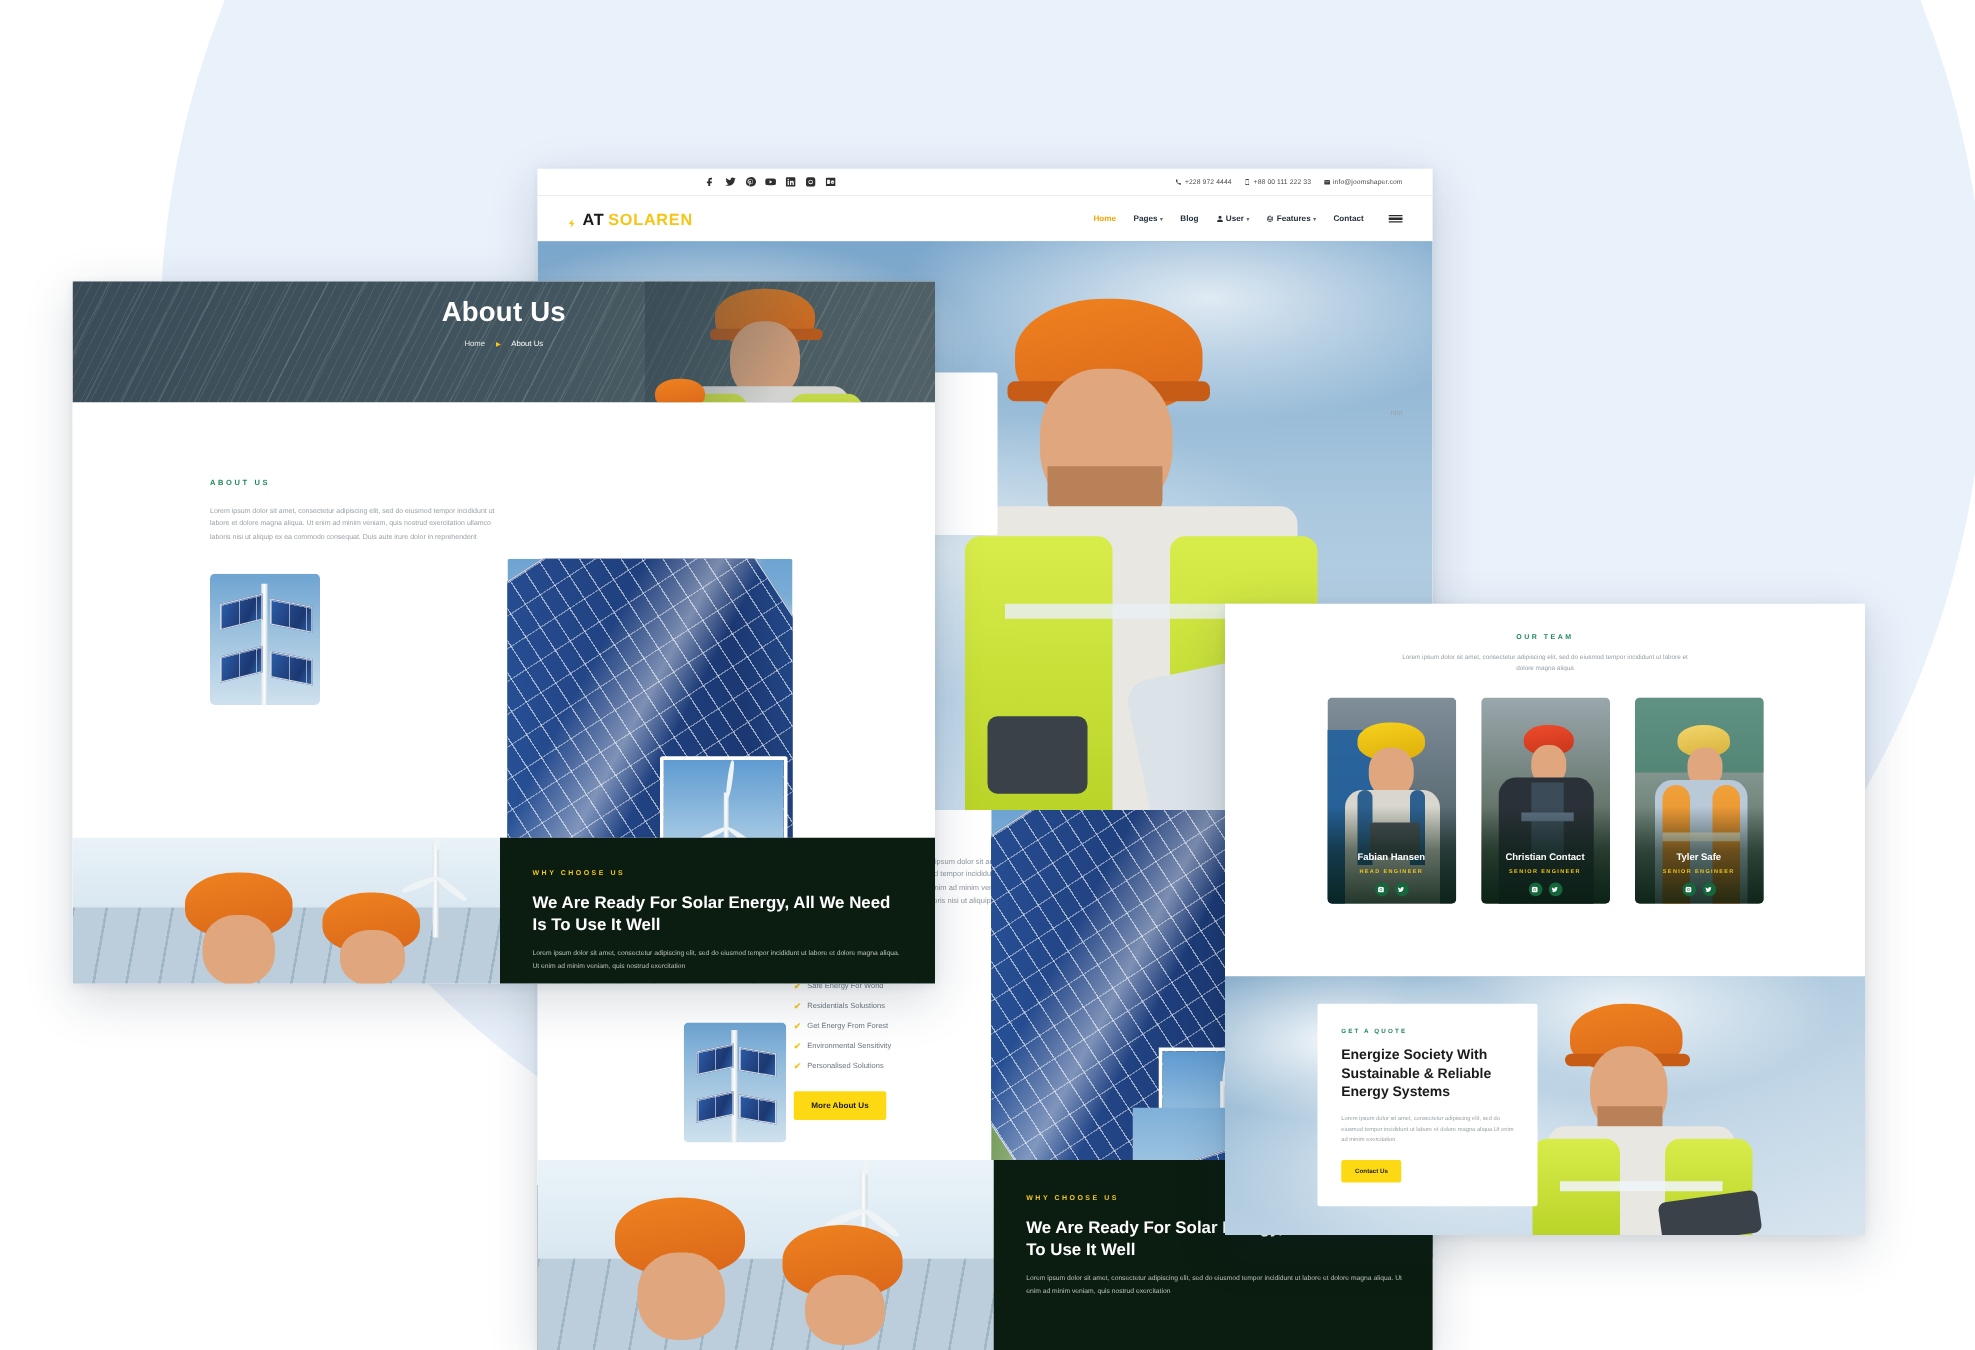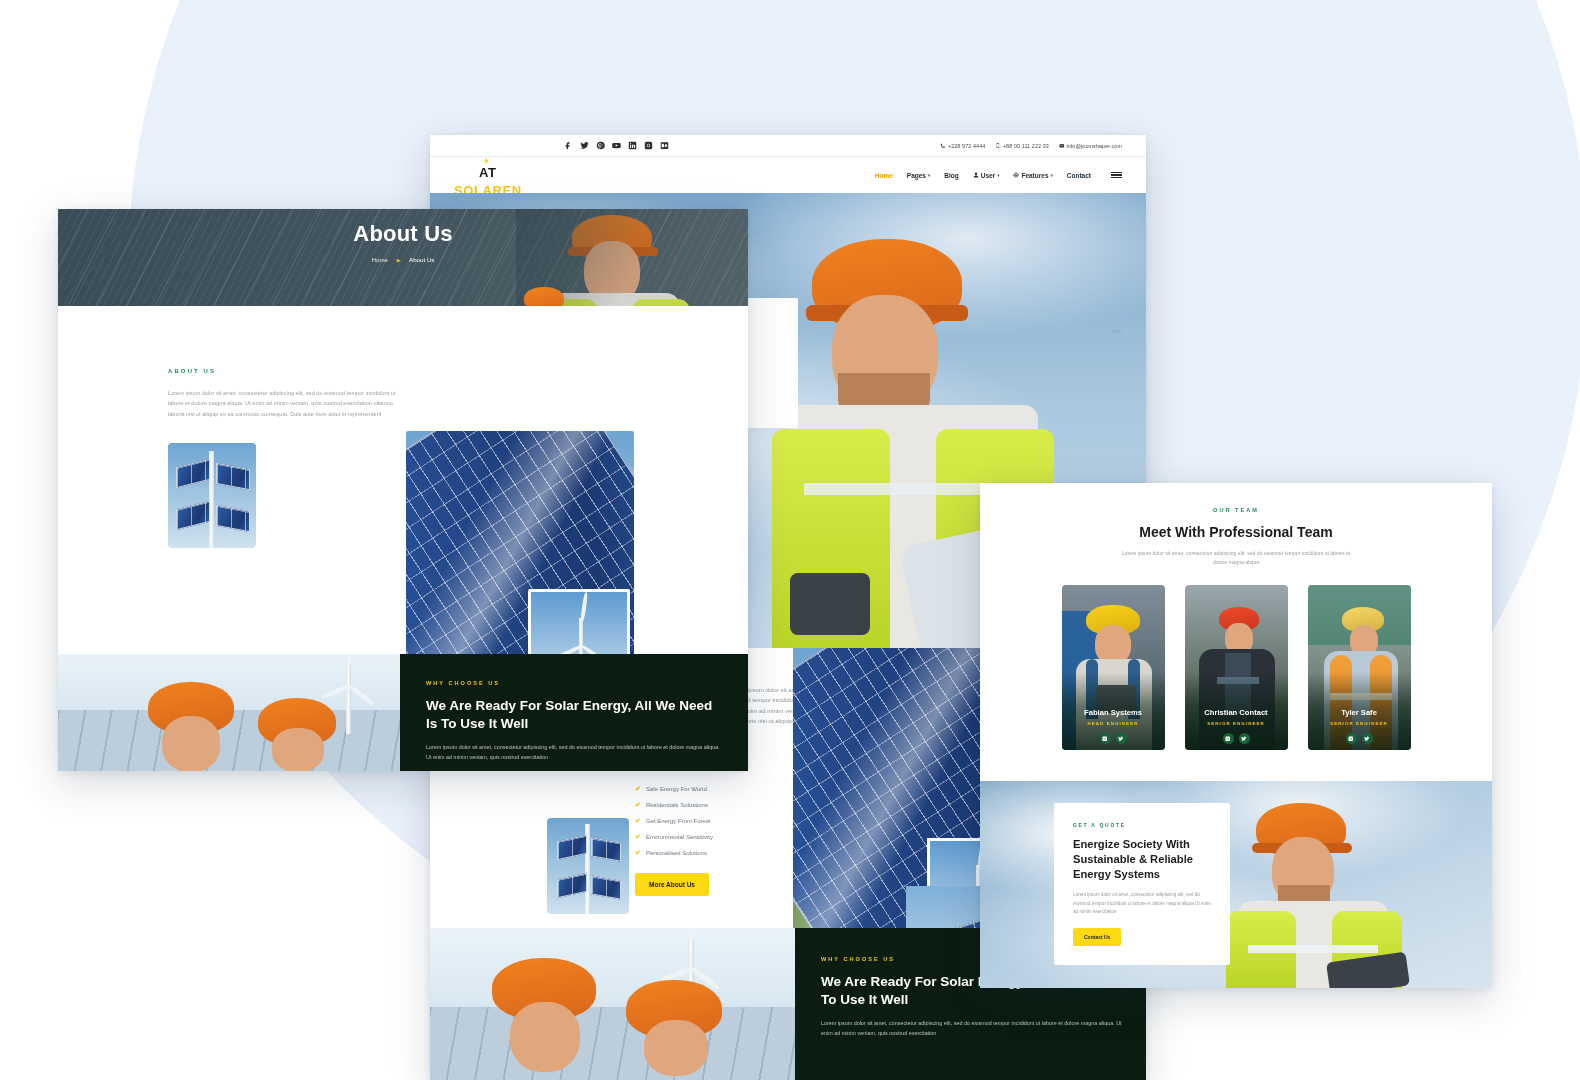--- a/index.html
+++ b/index.html
@@ -31,21 +31,21 @@
           padding:0 24px;border-bottom:1px solid #ececec;}
   .social{display:flex;gap:7px;margin-left:110px;}
   .social i{width:9px;height:9px;display:block;color:#2b2b2b;}
   .social svg{width:9px;height:9px;display:block;fill:#2f2f2f;}
   .tb-right{margin-left:auto;display:flex;gap:10px;align-items:center;
             font-size:5.4px;color:#4a4a4a;letter-spacing:.1px;}
   .tb-right span{display:flex;align-items:center;gap:2px;}
   .tb-right svg{width:5.5px;height:5.5px;fill:#3c3c3c;}
 
   .navbar{height:36px;background:#fff;display:flex;align-items:center;padding:0 24px;}
-  .logo{font-size:13px;font-weight:700;letter-spacing:.6px;display:flex;align-items:center;gap:3px;flex-direction:column;}
+  .logo{font-size:13px;font-weight:700;letter-spacing:.6px;display:flex;align-items:center;gap:3px;}
   .logo .mark{width:9px;height:9px;display:inline-block;}
   .logo .t1{color:#1b1b1b;}
   .logo .t2{color:#f5c518;}
   .menu{margin-left:auto;display:flex;align-items:center;gap:14px;
         font-size:6.5px;font-weight:600;color:#24303a;}
   .menu .mi{display:flex;align-items:center;gap:2px;white-space:nowrap;}
   .menu .mi.active{color:#f0a500;}
   .caret{font-size:4.5px;opacity:.7;}
   .burger{display:flex;flex-direction:column;gap:1.6px;margin-left:6px;}
   .burger i{width:11px;height:1.1px;background:#2a2a2a;display:block;}
@@ -71,21 +71,21 @@
   .hm-p{font-size:6px;line-height:1.75;color:#8d969d;margin-top:10px;width:170px;}
   .hm-list{margin-top:14px;}
   .hm-list div{font-size:6px;color:#6e7780;margin-bottom:8px;display:flex;gap:5px;align-items:center;}
   .tick{color:#f3c61c;font-size:7px;font-weight:700;}
   .btn-y{display:inline-block;background:#fcd913;color:#1c1c1c;
      font-size:6.5px;font-weight:700;padding:8px 14px;border-radius:2px;margin-top:8px;}
 
   .home-dark{position:relative;background:#0b1c10;height:152px;padding:30px 26px;box-sizing:border-box;}
 
   
-  #panel-about{left:58px;top:209px;width:690px;height:562px;z-index:4;}
+  #panel-about{left:58px;top:225px;width:690px;height:562px;z-index:4;}
   .about-hero{height:97px;position:relative;overflow:hidden;
      background:linear-gradient(105deg,#3a4c57 0%,#43565f 55%,#55656a 100%);}
   .about-hero .rays{position:absolute;inset:0;opacity:.28;
     background:repeating-linear-gradient(117deg, rgba(255,255,255,.34) 0 1.4px, rgba(255,255,255,0) 1.4px 26px);}
   .about-hero .rays2{position:absolute;inset:0;opacity:.16;
     background:repeating-linear-gradient(117deg, rgba(255,255,255,.5) 0 .8px, rgba(255,255,255,0) .8px 7px);}
   .about-hero .manpic{position:absolute;right:0;top:0;width:232px;height:97px;}
   .ah-title{position:relative;text-align:center;color:#fff;font-size:22px;font-weight:700;
      padding-top:12px;letter-spacing:.2px;}
   .crumb{position:relative;text-align:center;margin-top:9px;font-size:6.2px;color:#e7e9ea;}
@@ -492,38 +492,37 @@
         <div class="dk-eyebrow">WHY CHOOSE US</div>
         <div class="dk-h2" style="width:300px">We Are Ready For Solar Energy, All We Need Is To Use It Well</div>
         <div class="dk-p" style="width:300px">Lorem ipsum dolor sit amet, consectetur adipiscing elit, sed do eiusmod tempor incididunt ut labore et dolore magna aliqua. Ut enim ad minim veniam, quis nostrud exercitation</div>
       </div>
     </div>
   </div>
 
   <div class="panel sh" id="panel-team">
     <div class="team-top">
       <div class="tt-eyebrow">OUR TEAM</div>
-      <div class="tt-h2">Meet With Professional Team</div>
       <div class="tt-p" style="width:230px;margin-left:auto;margin-right:auto">Lorem ipsum dolor sit amet, consectetur adipiscing elit, sed do eiusmod tempor incididunt ut labore et dolore magna aliqua</div>
 
       <div class="cards">
 
         <div class="tcard">
           <div class="ph">
             <div style="position:absolute;inset:0;background:linear-gradient(180deg,#7f8e99,#5f6f78 50%,#3e4c55 100%)"></div>
             <div style="position:absolute;left:-8px;top:26px;width:46px;height:140px;background:#1f5fa0;opacity:.85"></div>
             <div class="helmet y" style="left:24px;top:20px;width:54px;height:30px;"></div>
             <div class="face" style="left:33px;top:40px;width:36px;height:40px;"></div>
             <div class="torso" style="left:14px;top:74px;width:76px;height:92px;background:#d9d6cd"></div>
             <div class="torso b" style="left:24px;top:74px;width:12px;height:60px;"></div>
             <div class="torso b" style="left:66px;top:74px;width:12px;height:60px;"></div>
             <div style="position:absolute;left:34px;top:100px;width:40px;height:28px;background:#4a4f55;border-radius:3px;"></div>
           </div>
           <div class="ov"></div>
-          <div class="nm">Fabian Systems</div>
+          <div class="nm">Fabian Hansen</div>
           <div class="rl">HEAD ENGINEER</div>
           <div class="soc">
             <i>
                 <svg viewBox="0 0 24 24">
                   <path d="M12 2.2c3.2 0 3.6 0 4.9.1 1.2 0 1.8.2 2.2.4.6.2 1 .5 1.4 1 .5.4.8.8 1 1.4.2.4.4 1 .4 2.2.1 1.3.1 1.7.1 4.9s0 3.6-.1 4.9c0 1.2-.2 1.8-.4 2.2a3.8 3.8 0 0 1-1 1.4 3.8 3.8 0 0 1-1.4 1c-.4.2-1 .4-2.2.4-1.3.1-1.7.1-4.9.1s-3.6 0-4.9-.1c-1.2 0-1.8-.2-2.2-.4a3.8 3.8 0 0 1-1.4-1 3.8 3.8 0 0 1-1-1.4c-.2-.4-.4-1-.4-2.2C2.2 15.6 2.2 15.2 2.2 12s0-3.6.1-4.9c0-1.2.2-1.8.4-2.2.2-.6.5-1 1-1.4.4-.5.8-.8 1.4-1 .4-.2 1-.4 2.2-.4 1.3-.1 1.7-.1 4.7-.1zM12 7.2a4.8 4.8 0 1 0 0 9.6 4.8 4.8 0 0 0 0-9.6zm0 7.9a3.1 3.1 0 1 1 0-6.2 3.1 3.1 0 0 1 0 6.2zm6.1-8.1a1.1 1.1 0 1 1-2.2 0 1.1 1.1 0 0 1 2.2 0z"></path>
                 </svg>
               </i>
             <i>
                 <svg viewBox="0 0 24 24">
                   <path d="M23 4.9a9 9 0 0 1-2.6.7 4.5 4.5 0 0 0 2-2.5 9 9 0 0 1-2.9 1.1 4.5 4.5 0 0 0-7.7 4.1A12.8 12.8 0 0 1 2.5 3.6a4.5 4.5 0 0 0 1.4 6 4.5 4.5 0 0 1-2-.6 4.5 4.5 0 0 0 3.6 4.4 4.5 4.5 0 0 1-2 .1 4.5 4.5 0 0 0 4.2 3.1A9 9 0 0 1 1 18.5a12.7 12.7 0 0 0 6.9 2c8.3 0 12.8-6.9 12.8-12.8v-.6A9 9 0 0 0 23 4.9z"></path>

